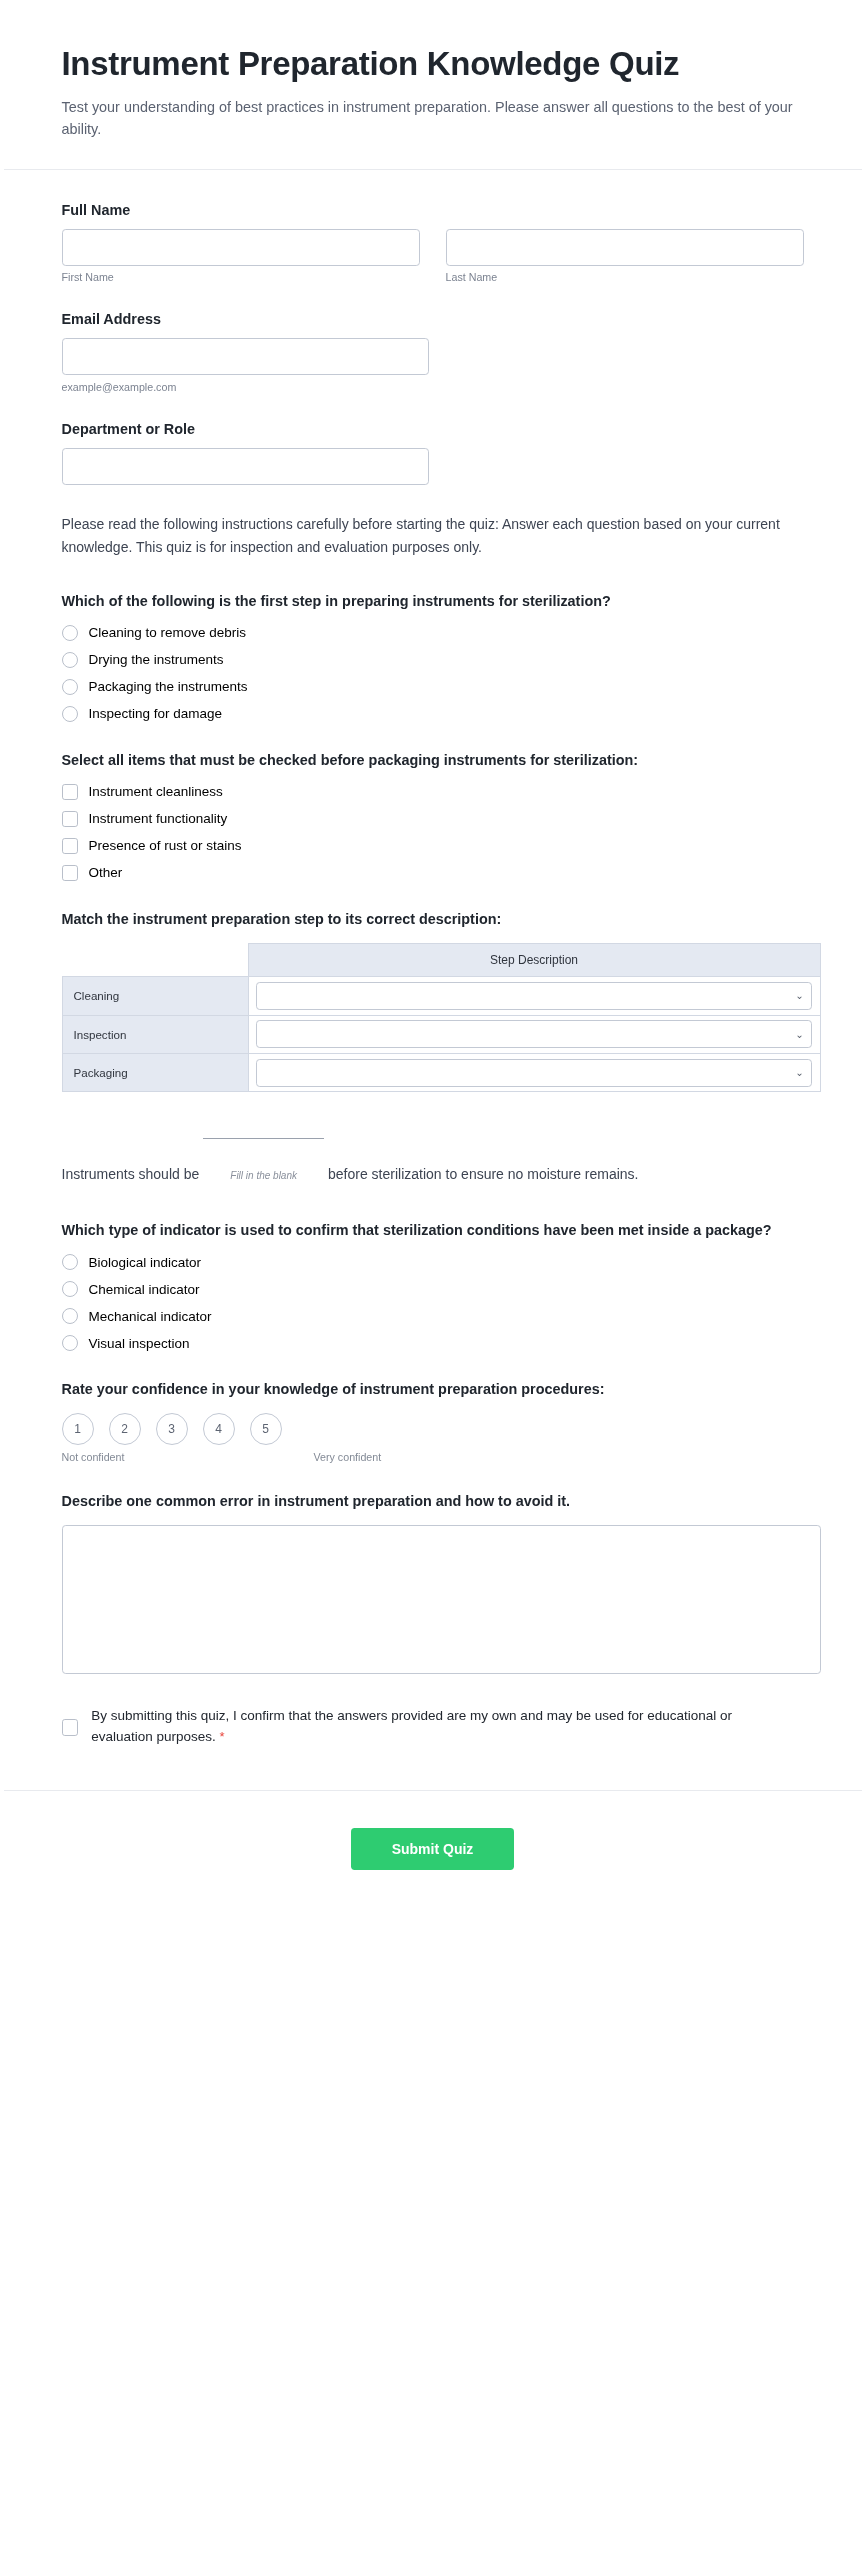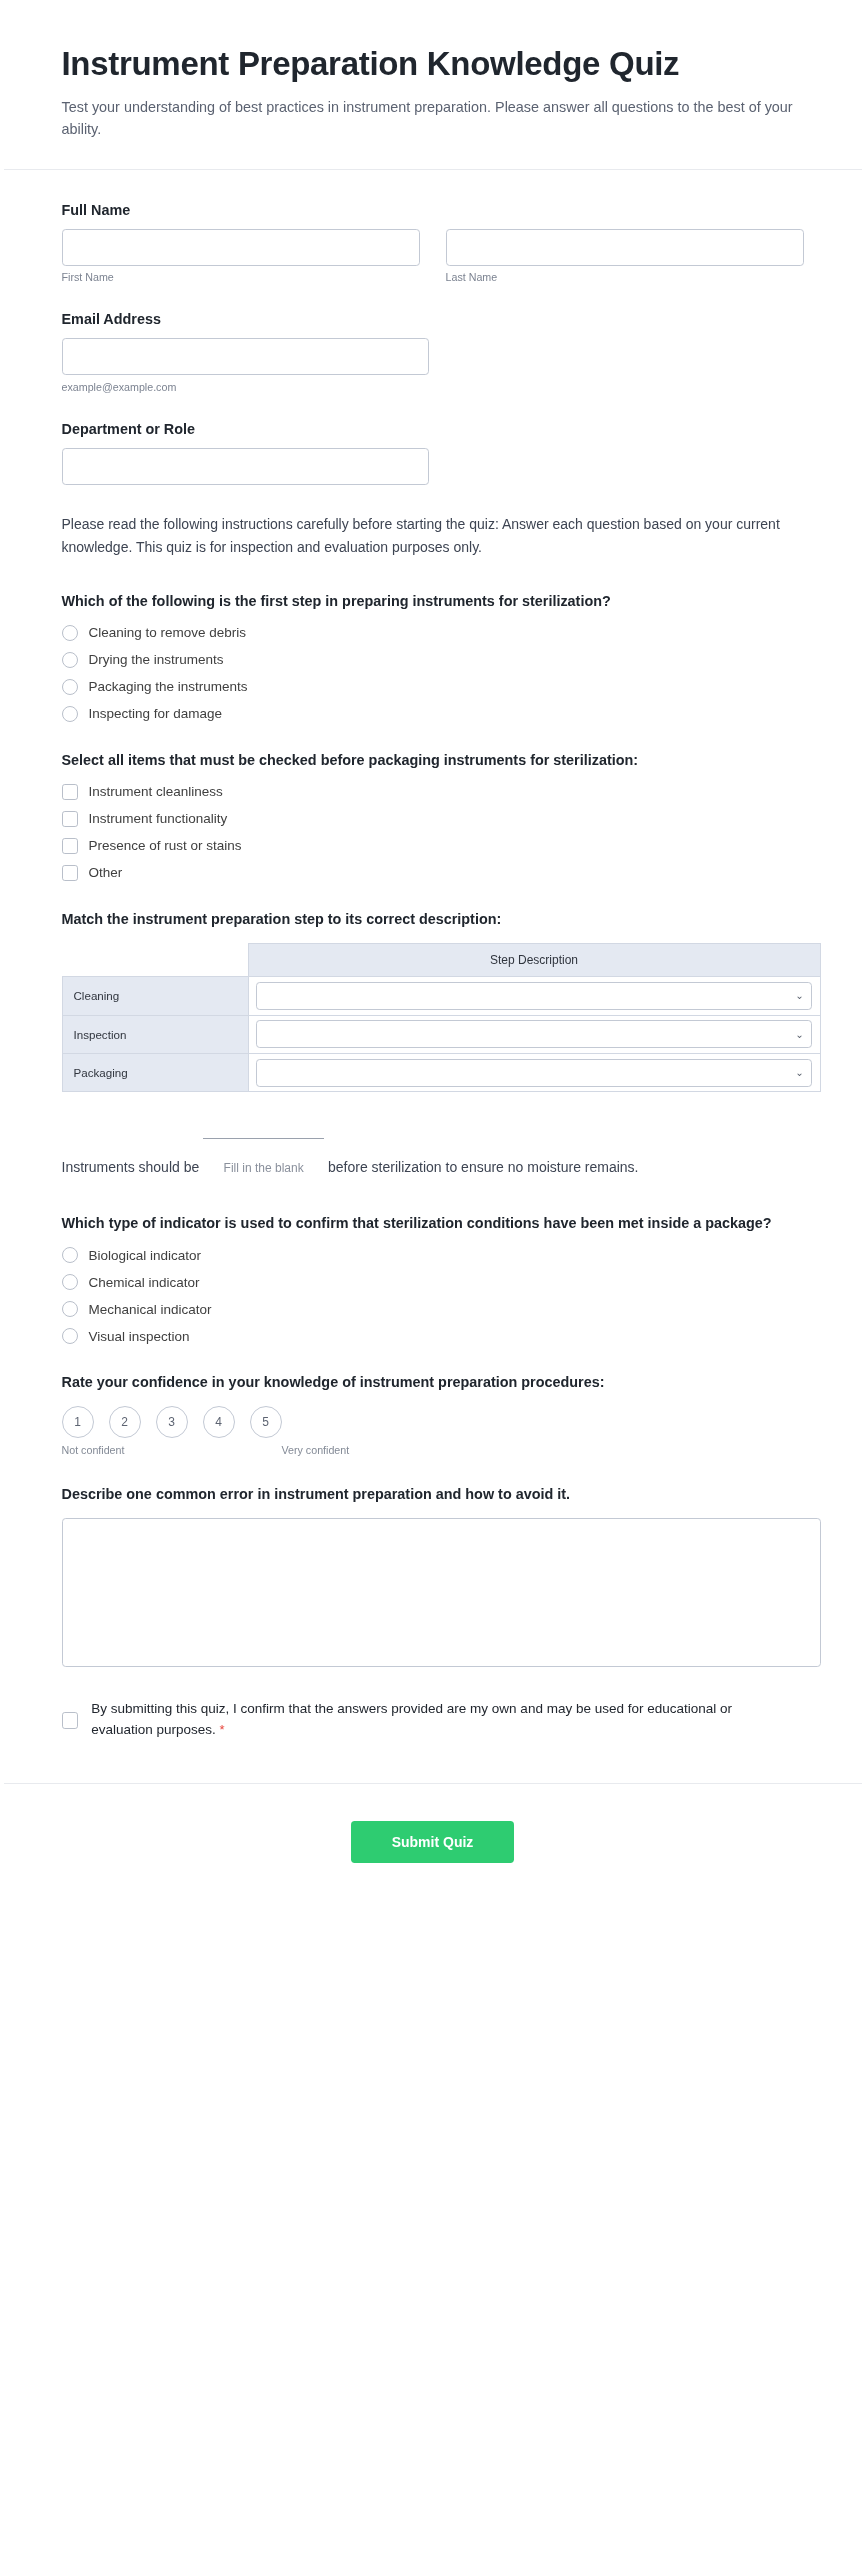--- a/index.html
+++ b/index.html
@@ -101,21 +101,21 @@
   .check-mark {
     width: 16px; height: 16px;
     border: 0.9px solid #b9bfca;
     border-radius: 2.8px;
     background: #fff;
     margin-right: 11px;
     flex: 0 0 auto;
   }
   .opt-text {
     font-size: 13.5px;
-    color: #404040;
+    color: #000000;
     text-align: right;
   }
   
   .matrix {
     border-collapse: collapse;
     width: 759px;
     margin-top: 5.6px;
   }
   .matrix th {
     background: #e4e9f2;
@@ -172,23 +172,24 @@
     vertical-align: baseline;
   }
   .blank-line {
     display: inline-block;
     width: 121px;
     border-bottom: 0.9px solid #9aa1ad;
     height: 16.7px;
   }
   .blank-caption {
     display: block;
-    font-size: 12px;
+    font-size: 10px;
     color: #8a909c;
-    margin-top: 8px;
+    margin-top: 18px;
+    font-style: italic;
   }
   
   .scale-row {
     display: flex;
     gap: 15px;
     margin-top: 3.7px;
     margin-bottom: 5.6px;
   }
   .scale-circle {
     width: 32px; height: 32px;
@@ -199,20 +200,21 @@
     align-items: center;
     justify-content: center;
     font-size: 12px;
     color: #5d6personality; color:#5d6472;
   }
   .scale-caption-row {
     display: flex;
     font-size: 10.7px;
     color: #838a96;
     width: 391px;
+    gap: 32px;
   }
   .scale-cap-left { width: 220px; }
   
   .textarea-box {
     width: 759px;
     height: 149px;
     border: 0.9px solid #c3c9d4;
     border-radius: 3.7px;
     background: #fff;
     resize: none;

